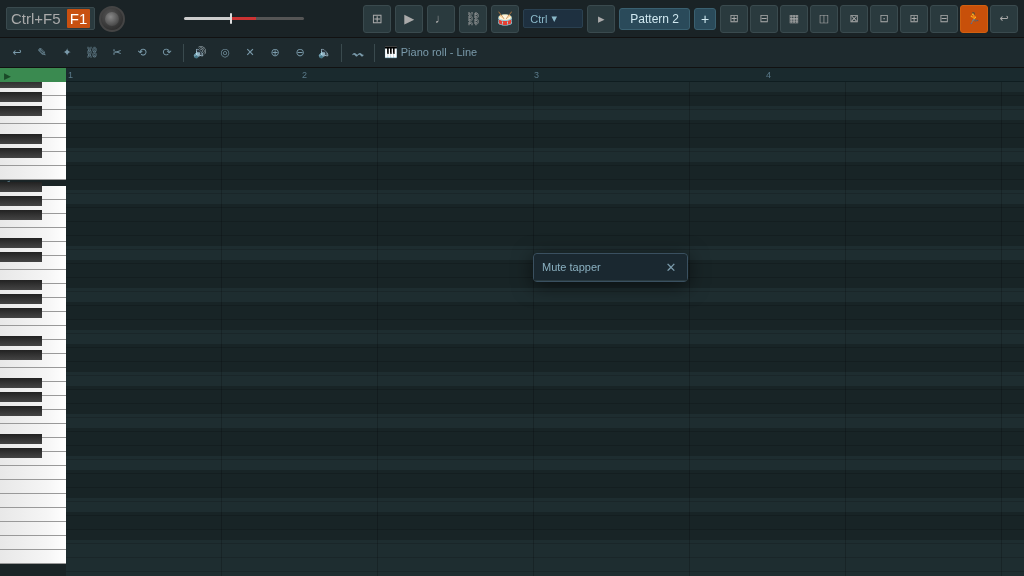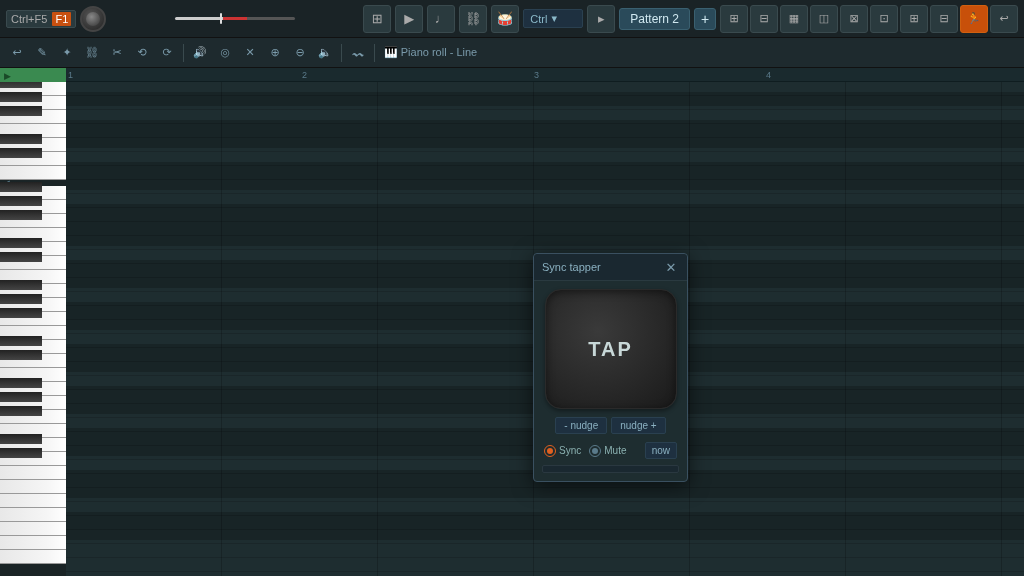--- a/index.html
+++ b/index.html
@@ -19,21 +19,21 @@
       display: flex;
       align-items: center;
       padding: 0 6px;
       gap: 4px;
       border-bottom: 1px solid #111;
     }
     .ctrl-f5-badge {
       background: #2a3a3e;
       border: 1px solid #3a4a4e;
       color: #aaa;
-      font-size: 11px;
+      font-size: 15px;
       padding: 2px 4px;
       border-radius: 2px;
     }
     .power-btn {
       width: 26px; height: 26px;
       border-radius: 50%;
       background: radial-gradient(circle at 40% 35%, #555, #222);
       border: 2px solid #444;
       display: flex; align-items: center; justify-content: center;
     }
@@ -557,43 +557,20 @@
     <div class="grid-row-dark" style="top:332px;"></div>
     <div class="grid-row-dark" style="top:360px;"></div>
     <div class="grid-row-dark" style="top:374px;"></div>
     <div class="grid-row-dark" style="top:402px;"></div>
     <div class="grid-row-dark" style="top:416px;"></div>
     <div class="grid-row-dark" style="top:444px;"></div>
     <div class="grid-row-dark" style="top:458px;"></div>
 
     <div class="tempo-dialog">
       <div class="dialog-titlebar">
-        <span class="dialog-title">Sync tapper</span>
+        <span class="dialog-title">Mute tapper</span>
         <div class="dialog-close">✕</div>
       </div>
-      <div class="dialog-body">
-        <div class="tap-button-area">
-          <span class="tap-label">TAP</span>
-        </div>
-        <div class="nudge-row">
-          <button class="nudge-btn">- nudge</button>
-          <button class="nudge-btn">nudge +</button>
-        </div>
-        <div class="options-row">
-          <div class="radio-option">
-            <div class="radio-dot active"></div>
-            <span class="radio-label">Sync</span>
-          </div>
-          <div class="radio-option">
-            <div class="radio-dot inactive"></div>
-            <span class="radio-label">Mute</span>
-          </div>
-          <button class="now-btn">now</button>
-        </div>
-        <div class="progress-bar-row">
-          <div class="progress-fill"></div>
-        </div>
-      </div>
     </div>
 
   </div>
 
 </div>
 
 </body></html>

